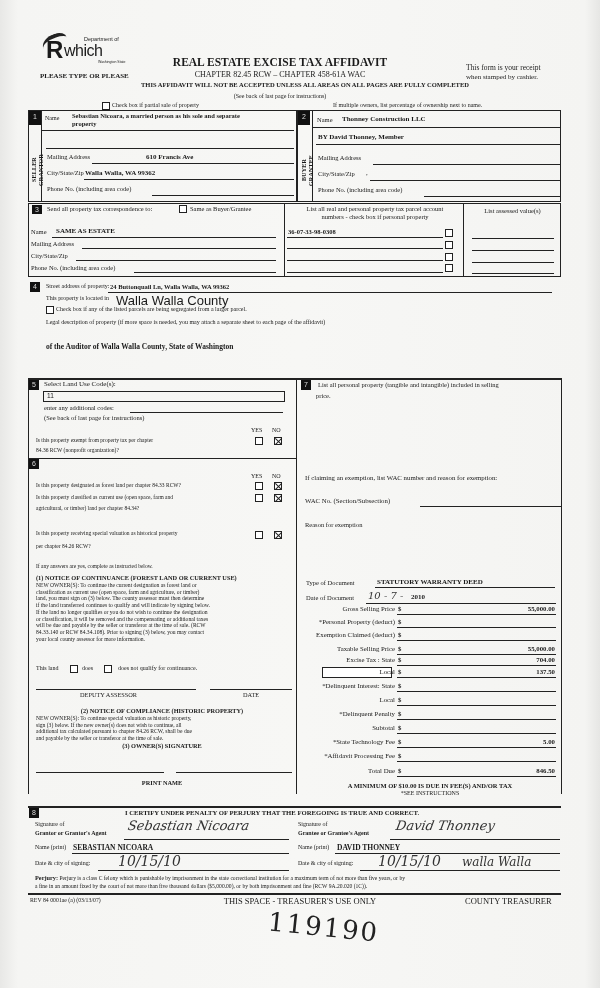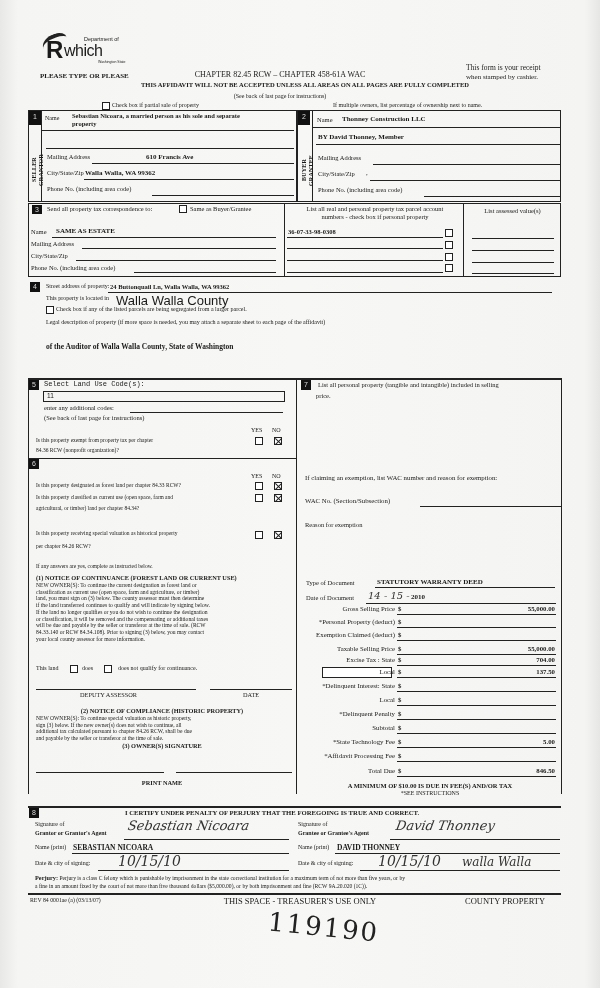--- a/index.html
+++ b/index.html
@@ -29,20 +29,21 @@
 <div class="page">
 
   <div class="abs" style="left:40px;top:30px;width:90px;height:42px;">
     <div class="abs" style="left:2px;top:4px;width:26px;height:18px;border-top:4px solid #222;border-radius:60% 40% 0 0;transform:rotate(-18deg);"></div>
     <span class="abs sans" style="left:44px;top:6px;font-size:5.5px;">Department of</span>
     <span class="abs sans b" style="left:6px;top:8px;font-size:24px;line-height:24px;">R</span>
     <span class="abs sans" style="left:24px;top:13px;font-size:16px;line-height:16px;letter-spacing:-0.5px;">which</span>
     <span class="abs sans" style="left:58px;top:30px;font-size:3.5px;">Washington State</span>
   </div>
   <div class="abs b" style="left:40px;top:72px;font-size:7px;">PLEASE TYPE OR PLEASE</div>
+  <div class="abs b center" style="left:160px;top:56px;width:240px;font-size:11.5px;">REAL ESTATE EXCISE TAX AFFIDAVIT</div>
   <div class="abs center" style="left:160px;top:70px;width:240px;font-size:8px;">CHAPTER 82.45 RCW – CHAPTER 458-61A WAC</div>
   <div class="abs" style="left:466px;top:63px;font-size:7.5px;">This form is your receipt</div>
   <div class="abs" style="left:466px;top:73px;font-size:7px;">when stamped by cashier.</div>
   <div class="abs b center" style="left:60px;top:81px;width:490px;font-size:6.5px;">THIS AFFIDAVIT WILL NOT BE ACCEPTED UNLESS ALL AREAS ON ALL PAGES ARE FULLY COMPLETED</div>
   <div class="abs center" style="left:160px;top:93px;width:240px;font-size:6px;">(See back of last page for instructions)</div>
   <div class="chk" style="left:102px;top:102px;"></div>
   <div class="abs" style="left:112px;top:102px;font-size:6px;">Check box if partial sale of property</div>
   <div class="abs" style="left:333px;top:102px;font-size:6px;">If multiple owners, list percentage of ownership next to name.</div>
 
   <div class="box" style="left:28px;top:110px;width:533px;height:92px;"></div>
@@ -124,21 +125,21 @@
   <div class="abs" style="left:56px;top:306px;font-size:6px;">Check box if any of the listed parcels are being segregated from a larger parcel.</div>
   <div class="abs" style="left:46px;top:319px;font-size:6px;">Legal description of property (if more space is needed, you may attach a separate sheet to each page of the affidavit)</div>
   <div class="abs fill" style="left:46px;top:342px;font-size:7.5px;">of the Auditor of Walla Walla County, State of Washington</div>
 
   <div class="hline" style="left:28px;top:378px;width:533px;border-top-width:2px;"></div>
   <div class="vline" style="left:28px;top:378px;height:416px;"></div>
   <div class="vline" style="left:296px;top:378px;height:416px;"></div>
   <div class="vline" style="left:561px;top:378px;height:416px;"></div>
 
   <div class="secnum" style="left:29px;top:380px;width:10px;height:10px;line-height:10px;">5</div>
-  <div class="abs" style="left:44px;top:380px;font-size:7px;font-family:Liberation Mono, monospace;">Select Land Use Code(s):</div>
+  <div class="abs" style="left:44px;top:380px;font-size:7px;">Select Land Use Code(s):</div>
   <div class="box sans" style="left:43px;top:391px;width:242px;height:11px;border-width:1.5px;padding-left:3px;font-size:6.5px;line-height:8px;"><span>11</span></div>
   <div class="abs" style="left:44px;top:404px;font-size:6.5px;">enter any additional codes:</div>
   <div class="hline" style="left:130px;top:412px;width:153px;"></div>
   <div class="abs" style="left:44px;top:414px;font-size:6.5px;">(See back of last page for instructions)</div>
   <div class="abs" style="left:251px;top:427px;font-size:6px;">YES</div>
   <div class="abs" style="left:272px;top:427px;font-size:6px;">NO</div>
   <div class="abs" style="left:36px;top:437px;font-size:5.5px;">Is this property exempt from property tax per chapter</div>
   <div class="abs" style="left:36px;top:447px;font-size:5.5px;">84.36 RCW (nonprofit organization)?</div>
   <div class="chk" style="left:255px;top:437px;"></div>
   <div class="chk x" style="left:274px;top:437px;"></div>
@@ -197,21 +198,21 @@
   <div class="abs" style="left:316px;top:392px;font-size:6.5px;">price.</div>
   <div class="abs" style="left:305px;top:474px;font-size:6.8px;">If claiming an exemption, list WAC number and reason for exemption:</div>
   <div class="abs" style="left:305px;top:497px;font-size:6.8px;">WAC No. (Section/Subsection)</div>
   <div class="hline" style="left:420px;top:506px;width:142px;"></div>
   <div class="abs" style="left:305px;top:521px;font-size:6.5px;">Reason for exemption</div>
 
   <div class="abs" style="left:306px;top:579px;font-size:6.5px;">Type of Document</div>
   <div class="abs fill" style="left:377px;top:578px;font-size:7px;">STATUTORY  WARRANTY  DEED</div>
   <div class="hline" style="left:375px;top:587px;width:180px;"></div>
   <div class="abs" style="left:306px;top:594px;font-size:6.5px;">Date of Document</div>
-  <div class="abs hand" style="left:368px;top:590px;font-size:10px;">14 - 15 -</div>
+  <div class="abs hand" style="left:368px;top:590px;font-size:10px;">10 - 7 -</div>
   <div class="abs fill" style="left:411px;top:593px;font-size:7px;">2010</div>
   <div class="hline" style="left:366px;top:603px;width:190px;"></div>
 
   <div class="box" style="left:322px;top:667px;width:70px;height:11px;background:#fff;"></div>
 
   <div class="abs" style="left:300px;top:604px;width:260px;">
     <div class="abs right" style="left:0;top:1px;width:95px;font-size:6.8px;">Gross Selling Price</div>
     <div class="abs b" style="left:98px;top:1px;font-size:6.8px;">$</div>
     <div class="abs b right" style="left:110px;top:1px;width:145px;font-size:6.8px;">55,000.00</div>
     <div class="hline" style="left:97px;top:10px;width:159px;"></div>
@@ -308,15 +309,15 @@
   <div class="hline" style="left:360px;top:870px;width:200px;"></div>
 
   <div class="abs" style="left:35px;top:874px;width:525px;font-size:5.6px;line-height:8px;">
     <div><span class="b" style="font-size:6.3px;">Perjury:</span> <span>Perjury is a class C felony which is punishable by imprisonment in the state correctional institution for a maximum term of not more than five years, or by</span></div>
     <div>a fine in an amount fixed by the court of not more than five thousand dollars ($5,000.00), or by both imprisonment and fine (RCW 9A.20.020 (1C)).</div>
   </div>
   <div class="hline" style="left:28px;top:893px;width:533px;border-top-width:2px;"></div>
 
   <div class="abs" style="left:30px;top:897px;font-size:5.8px;">REV 84 0001ae (a) (03/13/07)</div>
   <div class="abs center" style="left:200px;top:896px;width:200px;font-size:8.5px;">THIS SPACE - TREASURER'S USE ONLY</div>
-  <div class="abs" style="left:465px;top:896px;font-size:8.5px;">COUNTY PROPERTY</div>
+  <div class="abs" style="left:465px;top:896px;font-size:8.5px;">COUNTY TREASURER</div>
   <div class="abs hand" style="left:268px;top:912px;font-size:26px;font-style:normal;letter-spacing:2px;color:#222;transform:rotate(6deg);">119190</div>
 </div>
 
 </body></html>

